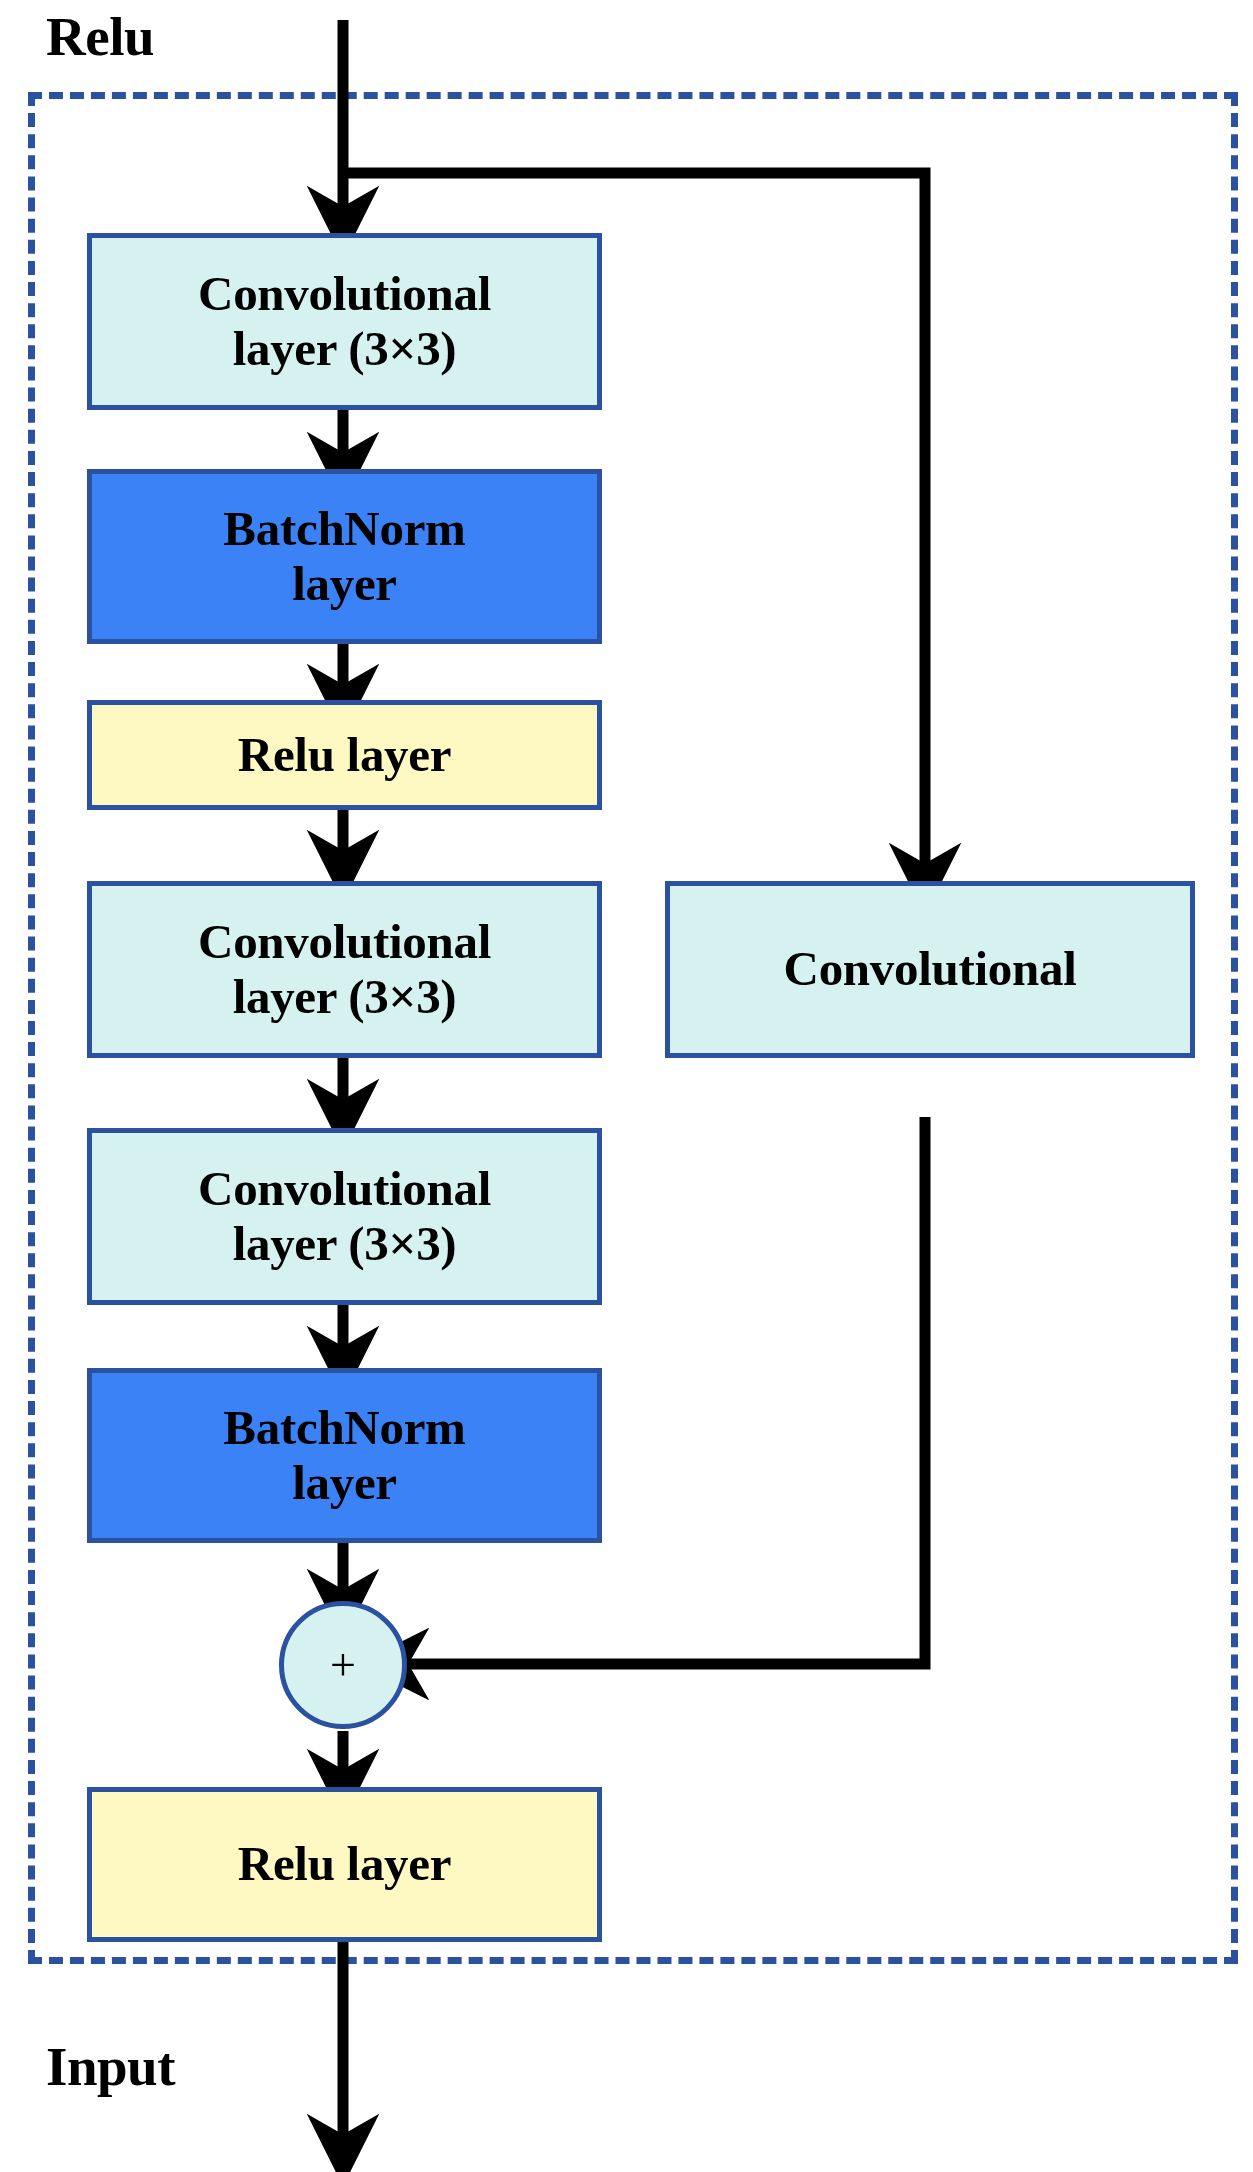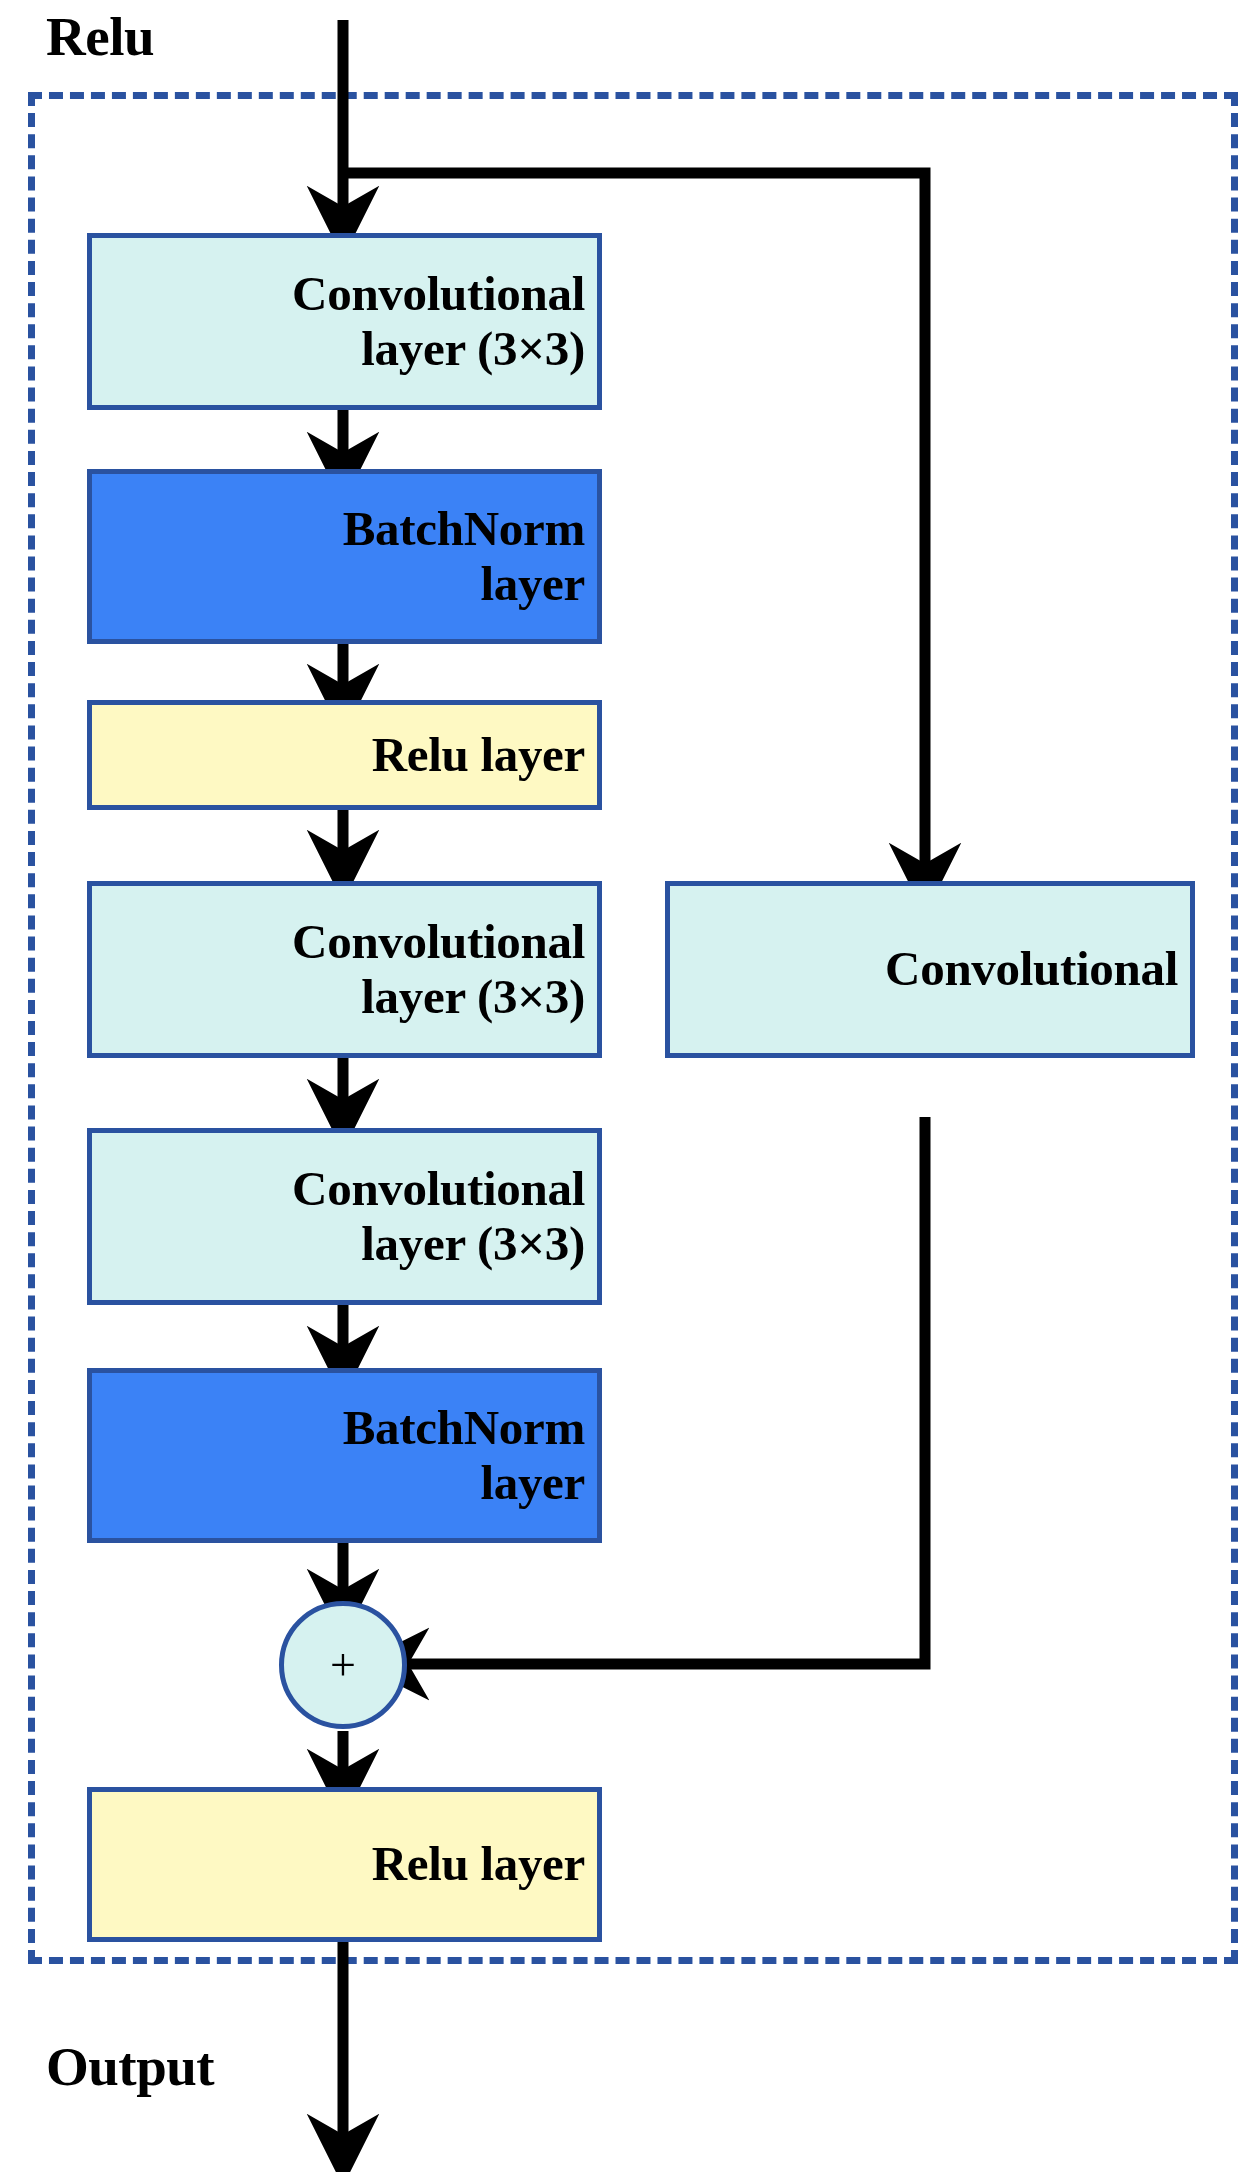--- a/index.html
+++ b/index.html
@@ -36,21 +36,20 @@
     font-size: 49px;
     line-height: 1.12;
     color: #000000;
     letter-spacing: -0.3px;
   }
   .node-box .label {
     display: block;
     width: 100%;
     padding: 0 12px;
     box-sizing: border-box;
-    text-align: right;
   }
   .fill-conv   { background: #d6f2f0; }
   .fill-bn     { background: #3b82f6; }
   .fill-relu   { background: #fef9c3; }
 
   .add-node {
     position: absolute;
     box-sizing: border-box;
     border: 5px solid #2a52a0;
     background: #d6f2f0;
@@ -116,21 +115,21 @@
 
     <path d="M925,1117 L925,1664 L393,1664" stroke="#000000" stroke-width="11" fill="none" marker-end="url(#arrowhead-left)"></path>
 
     <line x1="343" y1="1731" x2="343" y2="1785" stroke="#000000" stroke-width="11" marker-end="url(#arrowhead)"></line>
 
     <line x1="343" y1="1942" x2="343" y2="2150" stroke="#000000" stroke-width="11" marker-end="url(#arrowhead)"></line>
   </svg>
 
   <div class="edge-label" style="left:46px; top:5px;">Relu</div>
 
-  <div class="edge-label" style="left:46px; top:2035px;">Output</div>
+  <div class="edge-label" style="left:46px; top:2035px;">Input</div>
 
   <div class="node-box fill-conv" style="left:87px; top:233px; width:515px; height:177px;">
     <span class="label"><span>Convolutional</span><br><span>layer (3×3)</span></span>
   </div>
 
   <div class="node-box fill-bn" style="left:87px; top:469px; width:515px; height:175px;">
     <span class="label"><span>BatchNorm</span><br><span>layer</span></span>
   </div>
 
   <div class="node-box fill-relu" style="left:87px; top:700px; width:515px; height:110px;">

